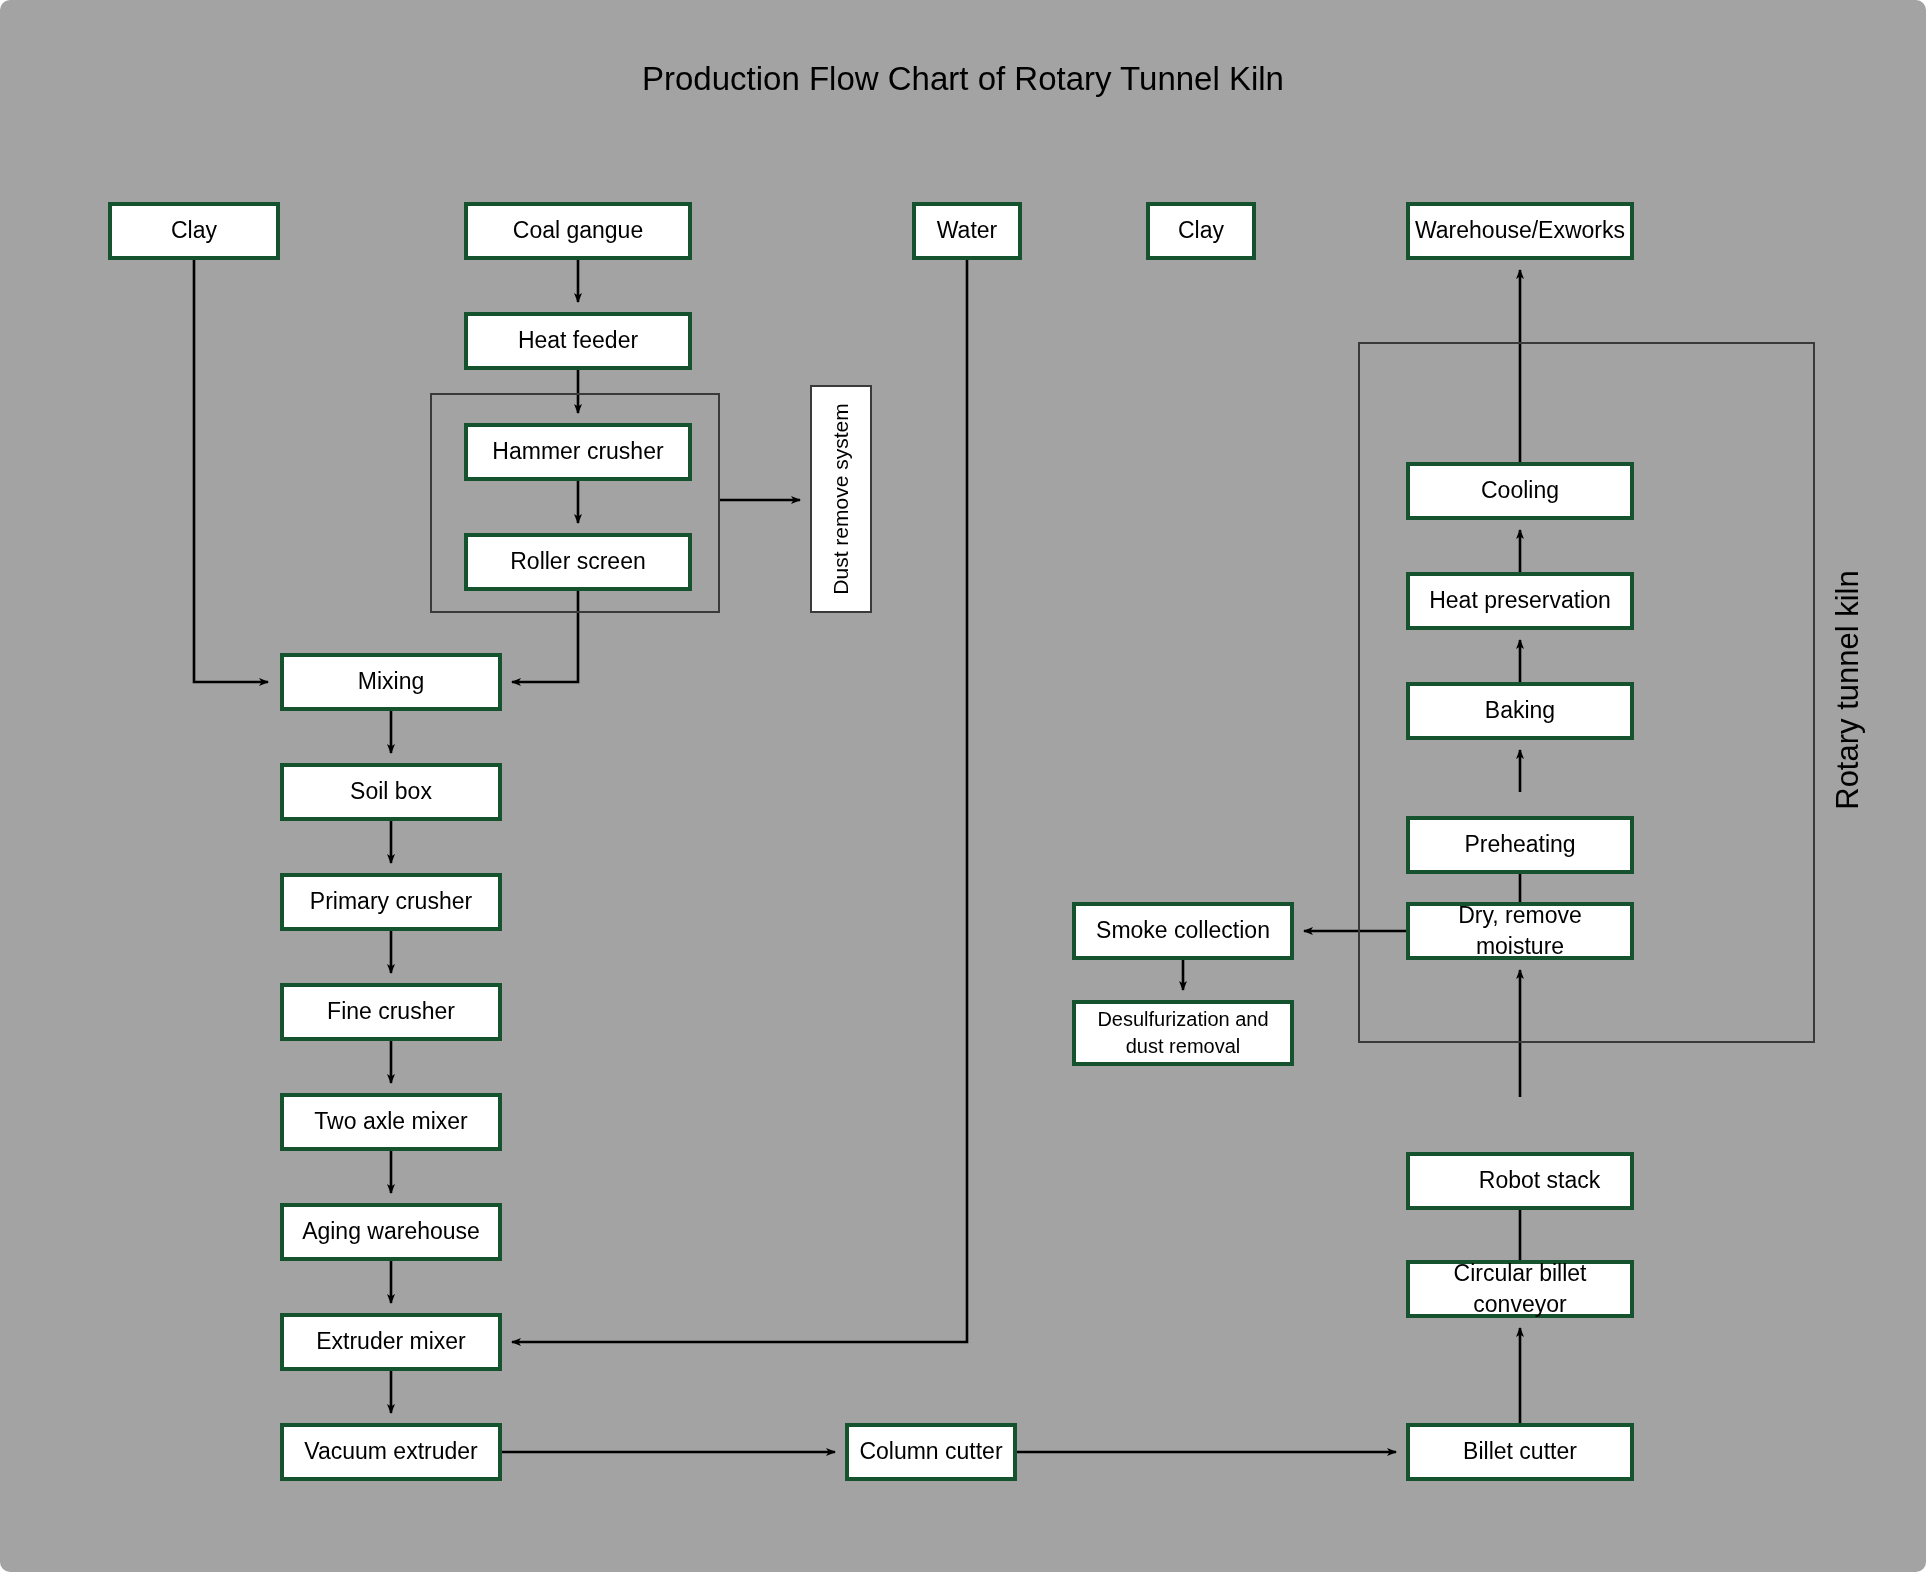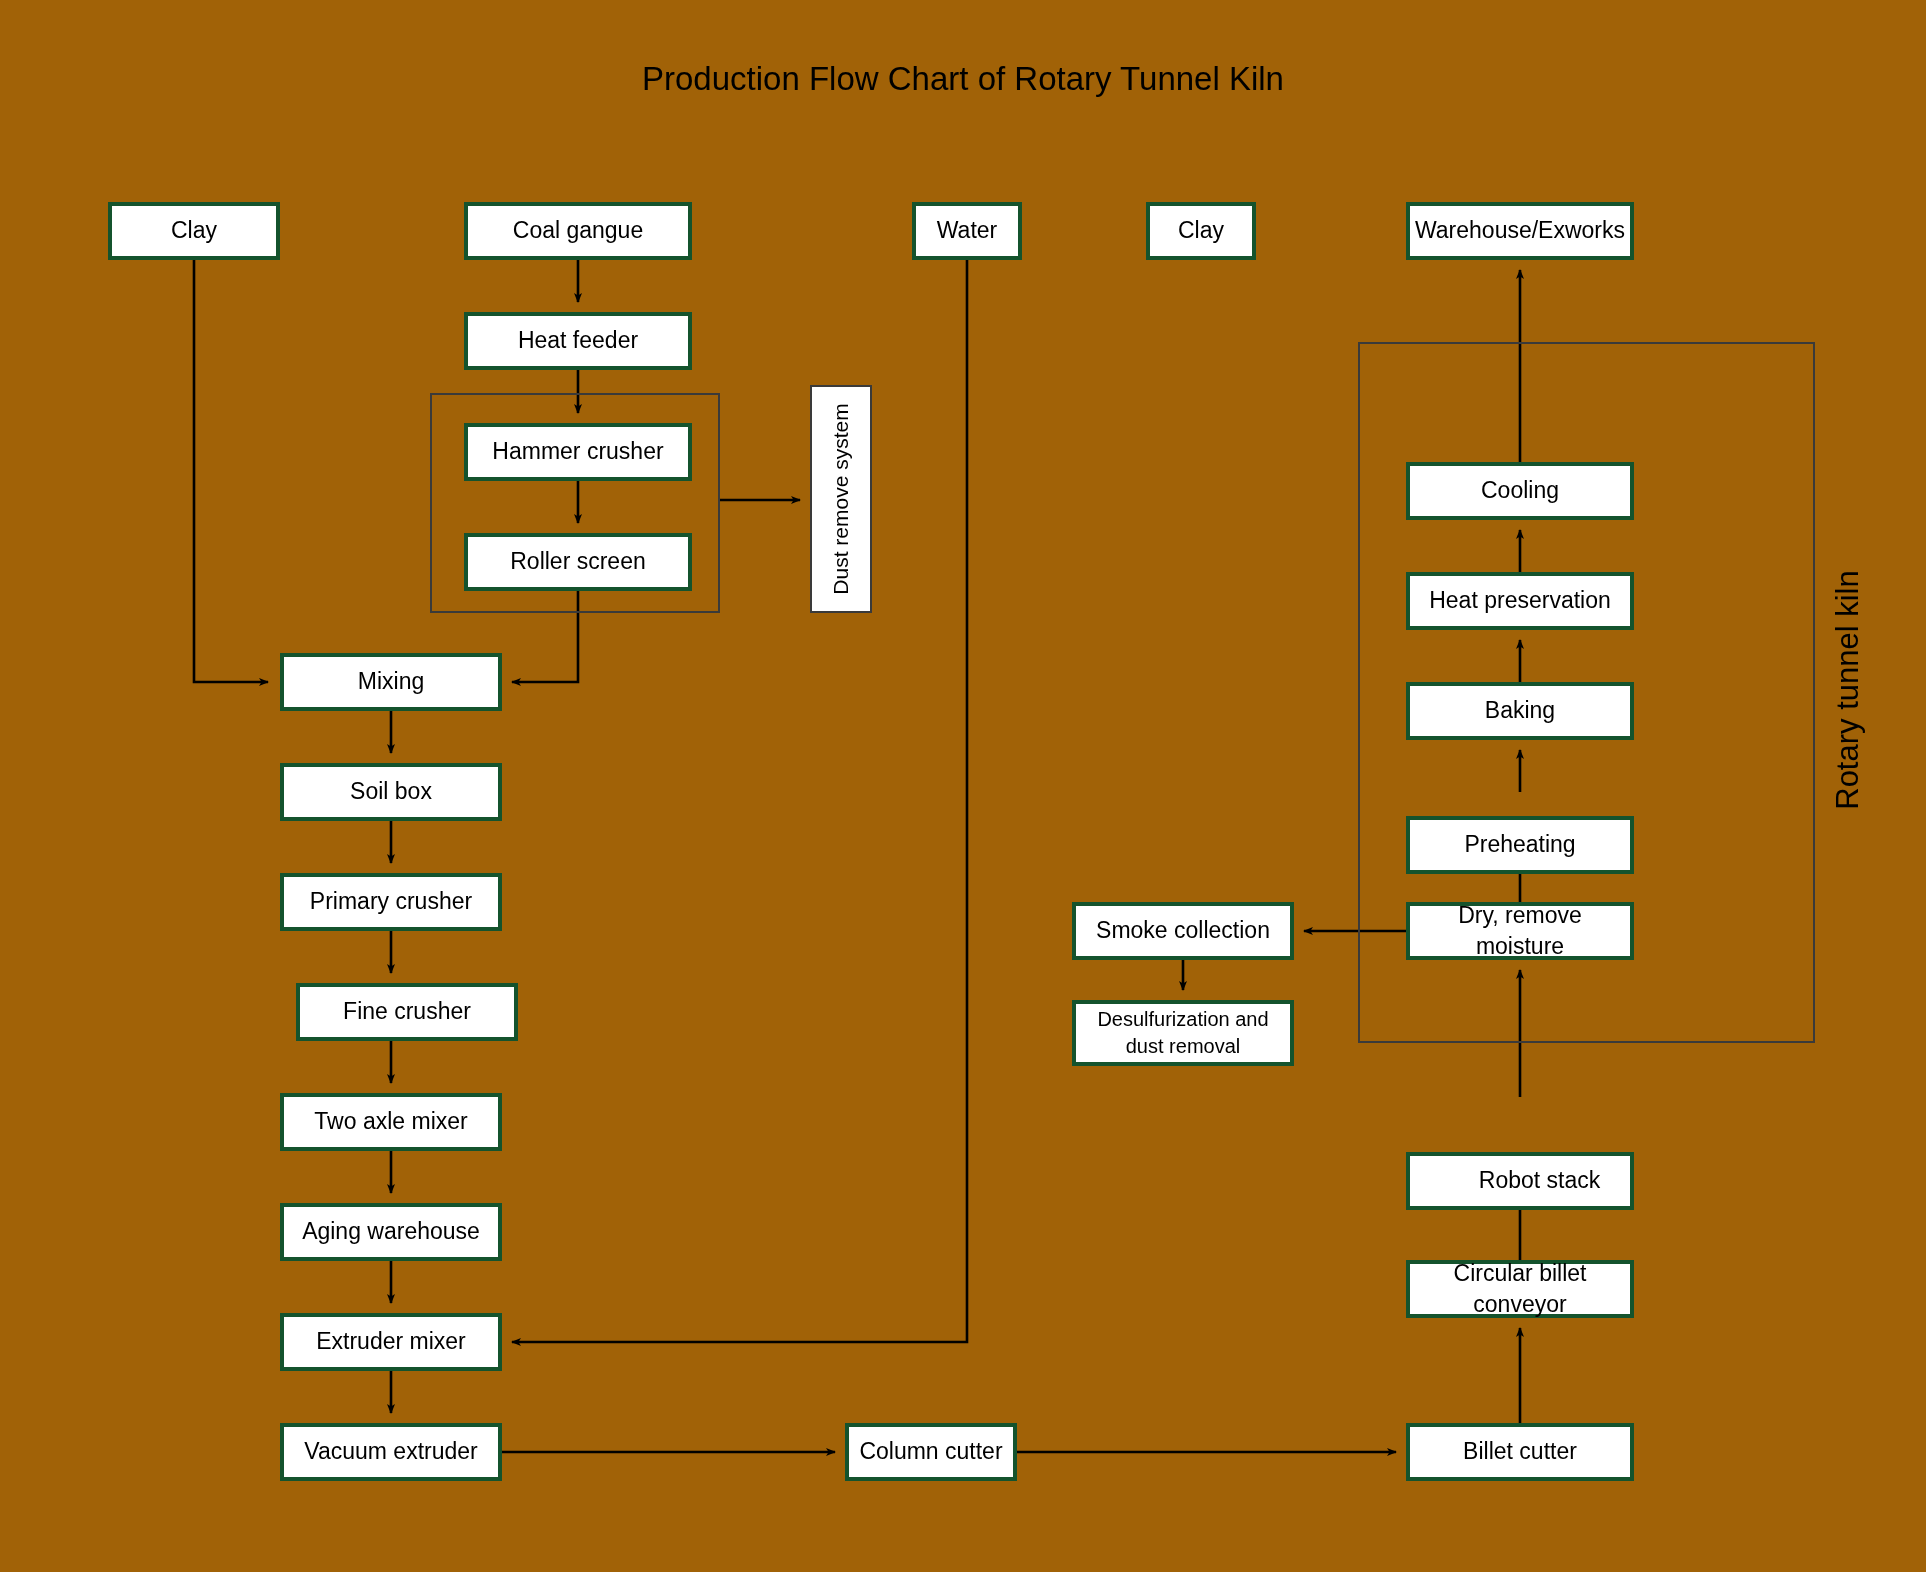--- a/index.html
+++ b/index.html
@@ -7,22 +7,23 @@
     padding: 0;
     background: #ffffff;
   }
   body {
     font-family: "Liberation Sans", sans-serif;
   }
   #stage {
     position: relative;
     width: 1926px;
     height: 1572px;
-    background: #a16207;
+    background: #a3a3a3;
     overflow: hidden;
+    border-radius: 10px;
   }
   svg#wires {
     position: absolute;
     left: 0;
     top: 0;
     width: 1926px;
     height: 1572px;
     pointer-events: none;
   }
   .node {
@@ -177,21 +178,21 @@
   <div class="vnode" style="left:810px; top:385px; width:62px; height:228px;">
     <span>Dust remove system</span>
   </div>
 
   <div class="node" style="left:280px; top:653px; width:222px; height:58px;">Mixing</div>
 
   <div class="node" style="left:280px; top:763px; width:222px; height:58px;">Soil box</div>
 
   <div class="node" style="left:280px; top:873px; width:222px; height:58px;">Primary crusher</div>
 
-  <div class="node" style="left:296px; top:983px; width:222px; height:58px;">Fine crusher</div>
+  <div class="node" style="left:280px; top:983px; width:222px; height:58px;">Fine crusher</div>
 
   <div class="node" style="left:280px; top:1093px; width:222px; height:58px;">Two axle mixer</div>
 
   <div class="node" style="left:280px; top:1203px; width:222px; height:58px;">Aging warehouse</div>
 
   <div class="node" style="left:280px; top:1313px; width:222px; height:58px;">Extruder mixer</div>
 
   <div class="node" style="left:280px; top:1423px; width:222px; height:58px;">Vacuum extruder</div>
 
   <div class="node" style="left:845px; top:1423px; width:172px; height:58px;">Column cutter</div>

